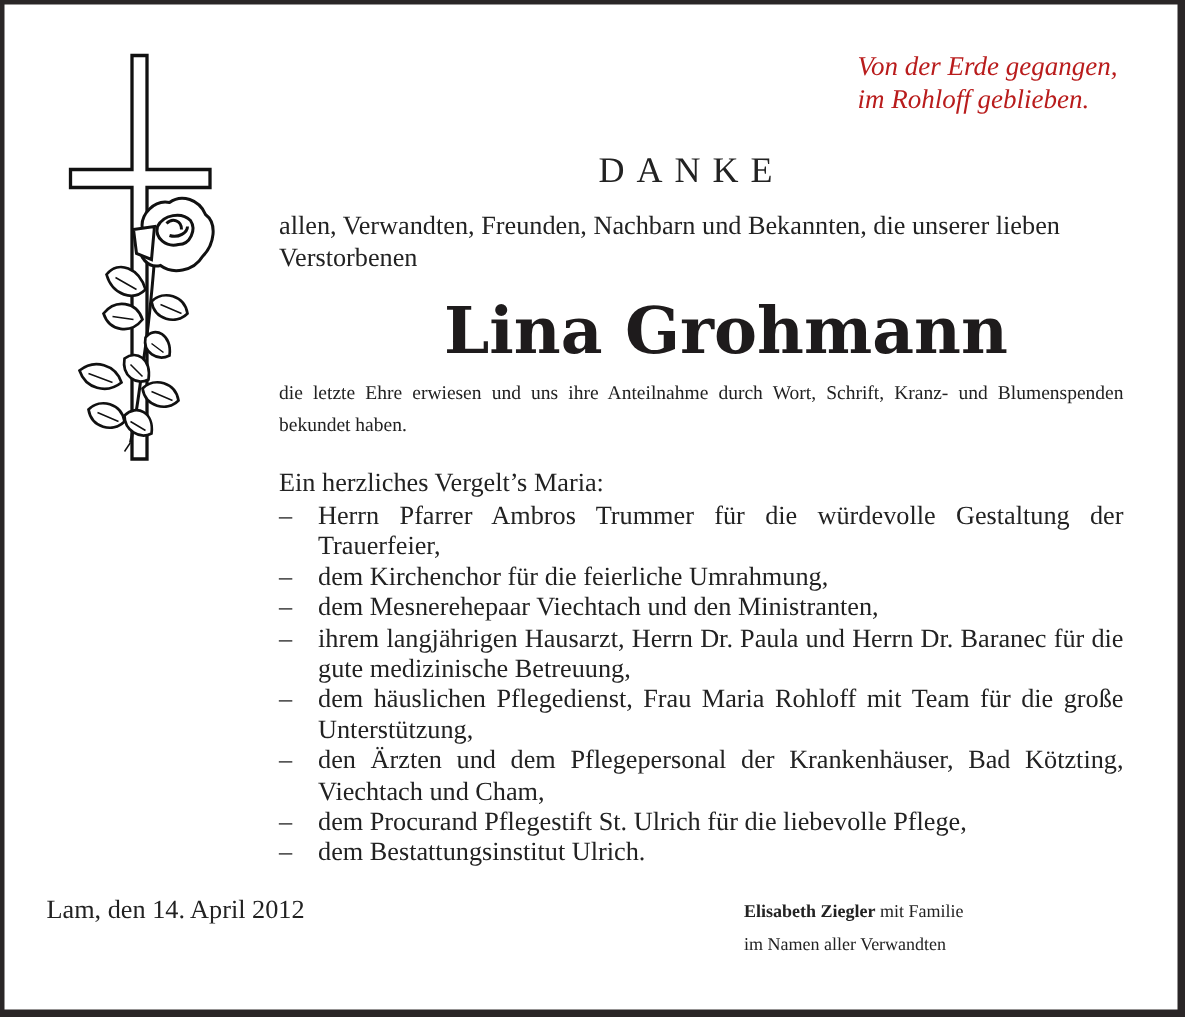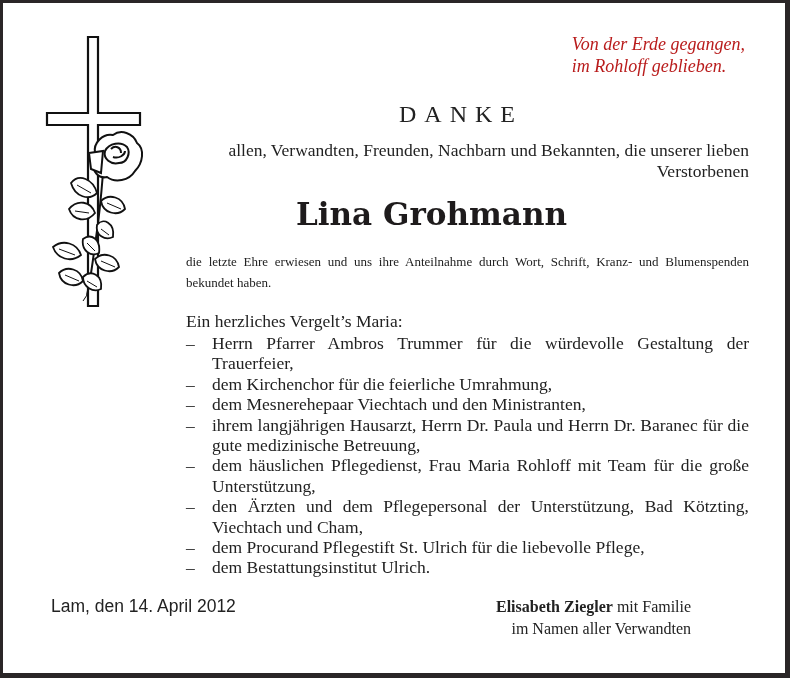--- a/index.html
+++ b/index.html
@@ -2,58 +2,58 @@
 <html><head>
 <meta charset="utf-8">
 <style>
   html, body { margin: 0; padding: 0; background: #2a2627; }
   body { width: 790px; height: 678px; position: relative; overflow: hidden; }
   .card {
     position: absolute; left: 3px; top: 3px; width: 782px; height: 670px;
     background: #ffffff; box-sizing: border-box;
     font-family: "DejaVu Serif", "Liberation Serif", serif; color: #222;
   }
-  .txt { position: absolute; white-space: nowrap; text-align: right; }
+  .txt { position: absolute; white-space: nowrap; }
   .motto {
     right: 40px; top: 30px; text-align: left;
     font-family: "Liberation Serif", serif; font-style: italic;
     font-size: 18px; line-height: 22px; color: #b91c1c;
   }
   .motto span { display: block; }
   .danke {
     left: 396px; top: 98px; font-family: "Liberation Serif", serif;
     font-size: 24px; letter-spacing: 8px; color: #222;
   }
   .intro {
     left: 183px; top: 137px; width: 563px; font-size: 16px; line-height: 21px;
     white-space: normal; font-family: "Liberation Serif", serif; font-size: 17.5px;
   }
   .name {
     left: 293px; top: 193px; font-family: "DejaVu Serif", serif; font-weight: bold;
-    font-size: 31px; color: #1e1b1c; letter-spacing: 0px;
+    font-size: 43px; color: #1e1b1c; letter-spacing: 0px;
   }
   .tribute {
     left: 183px; top: 248px; width: 563px; white-space: normal;
     font-family: "Liberation Serif", serif; font-size: 13px; line-height: 21px;
     text-align: justify; text-align-last: left;
   }
   .greeting {
     left: 183px; top: 308px; font-family: "Liberation Serif", serif; font-size: 17.5px;
   }
   .list {
     position: absolute; left: 183px; top: 330px; width: 563px; margin: 0; padding: 0; list-style: none;
     font-family: "Liberation Serif", serif; font-size: 17.5px; line-height: 20.4px;
   }
   .list li { position: relative; padding-left: 26px; text-align: justify; text-align-last: left; }
   .list li .dash { position: absolute; left: 0; top: 0; }
   .place-date {
-    left: 48px; top: 593px; font-family: Liberation Sans, sans-serif; font-size: 17.5px;
+    left: 28px; top: 593px; font-family: Liberation Serif, serif; font-size: 17.5px;
   }
   .signoff {
-    left: 493px; top: 593px; font-family: "Liberation Serif", serif; font-size: 16px; line-height: 22px;
+    left: 493px; top: 593px; font-family: "Liberation Serif", serif; font-size: 12px; line-height: 22px;
   }
   .signoff b { font-weight: bold; }
   .signoff span { display: block; }
   .emblem { position: absolute; left: 38px; top: 30px; width: 110px; height: 276px; }
 </style>
 </head>
 <body>
 
 <div class="card">
 
@@ -104,21 +104,21 @@
   <div class="txt tribute">die letzte Ehre erwiesen und uns ihre Anteilnahme durch Wort, Schrift, Kranz- und Blumenspenden bekundet haben.</div>
 
   <div class="txt greeting">Ein herzliches Vergelt’s Maria:</div>
 
   <ul class="list">
     <li><span class="dash">–</span><span>Herrn Pfarrer Ambros Trummer für die würdevolle Gestaltung der Trauerfeier,</span></li>
     <li><span class="dash">–</span><span>dem Kirchenchor für die feierliche Umrahmung,</span></li>
     <li><span class="dash">–</span><span>dem Mesnerehepaar Viechtach und den Ministranten,</span></li>
     <li><span class="dash">–</span><span>ihrem langjährigen Hausarzt, Herrn Dr. Paula und Herrn Dr. Baranec für die gute medizinische Betreuung,</span></li>
     <li><span class="dash">–</span><span>dem häuslichen Pflegedienst, Frau Maria Rohloff mit Team für die große Unterstützung,</span></li>
-    <li><span class="dash">–</span><span>den Ärzten und dem Pflegepersonal der Unterstützung, Bad Kötzting, Viechtach und Cham,</span></li>
+    <li><span class="dash">–</span><span>den Ärzten und dem Pflegepersonal der Krankenhäuser, Bad Kötzting, Viechtach und Cham,</span></li>
     <li><span class="dash">–</span><span>dem Procurand Pflegestift St. Ulrich für die liebevolle Pflege,</span></li>
     <li><span class="dash">–</span><span>dem Bestattungsinstitut Ulrich.</span></li>
   </ul>
 
   <div class="txt place-date">Lam, den 14. April 2012</div>
 
   <div class="txt signoff">
     <span><b>Elisabeth Ziegler</b><span style="display:inline"> mit Familie</span></span>
     <span>im Namen aller Verwandten</span>
   </div>

